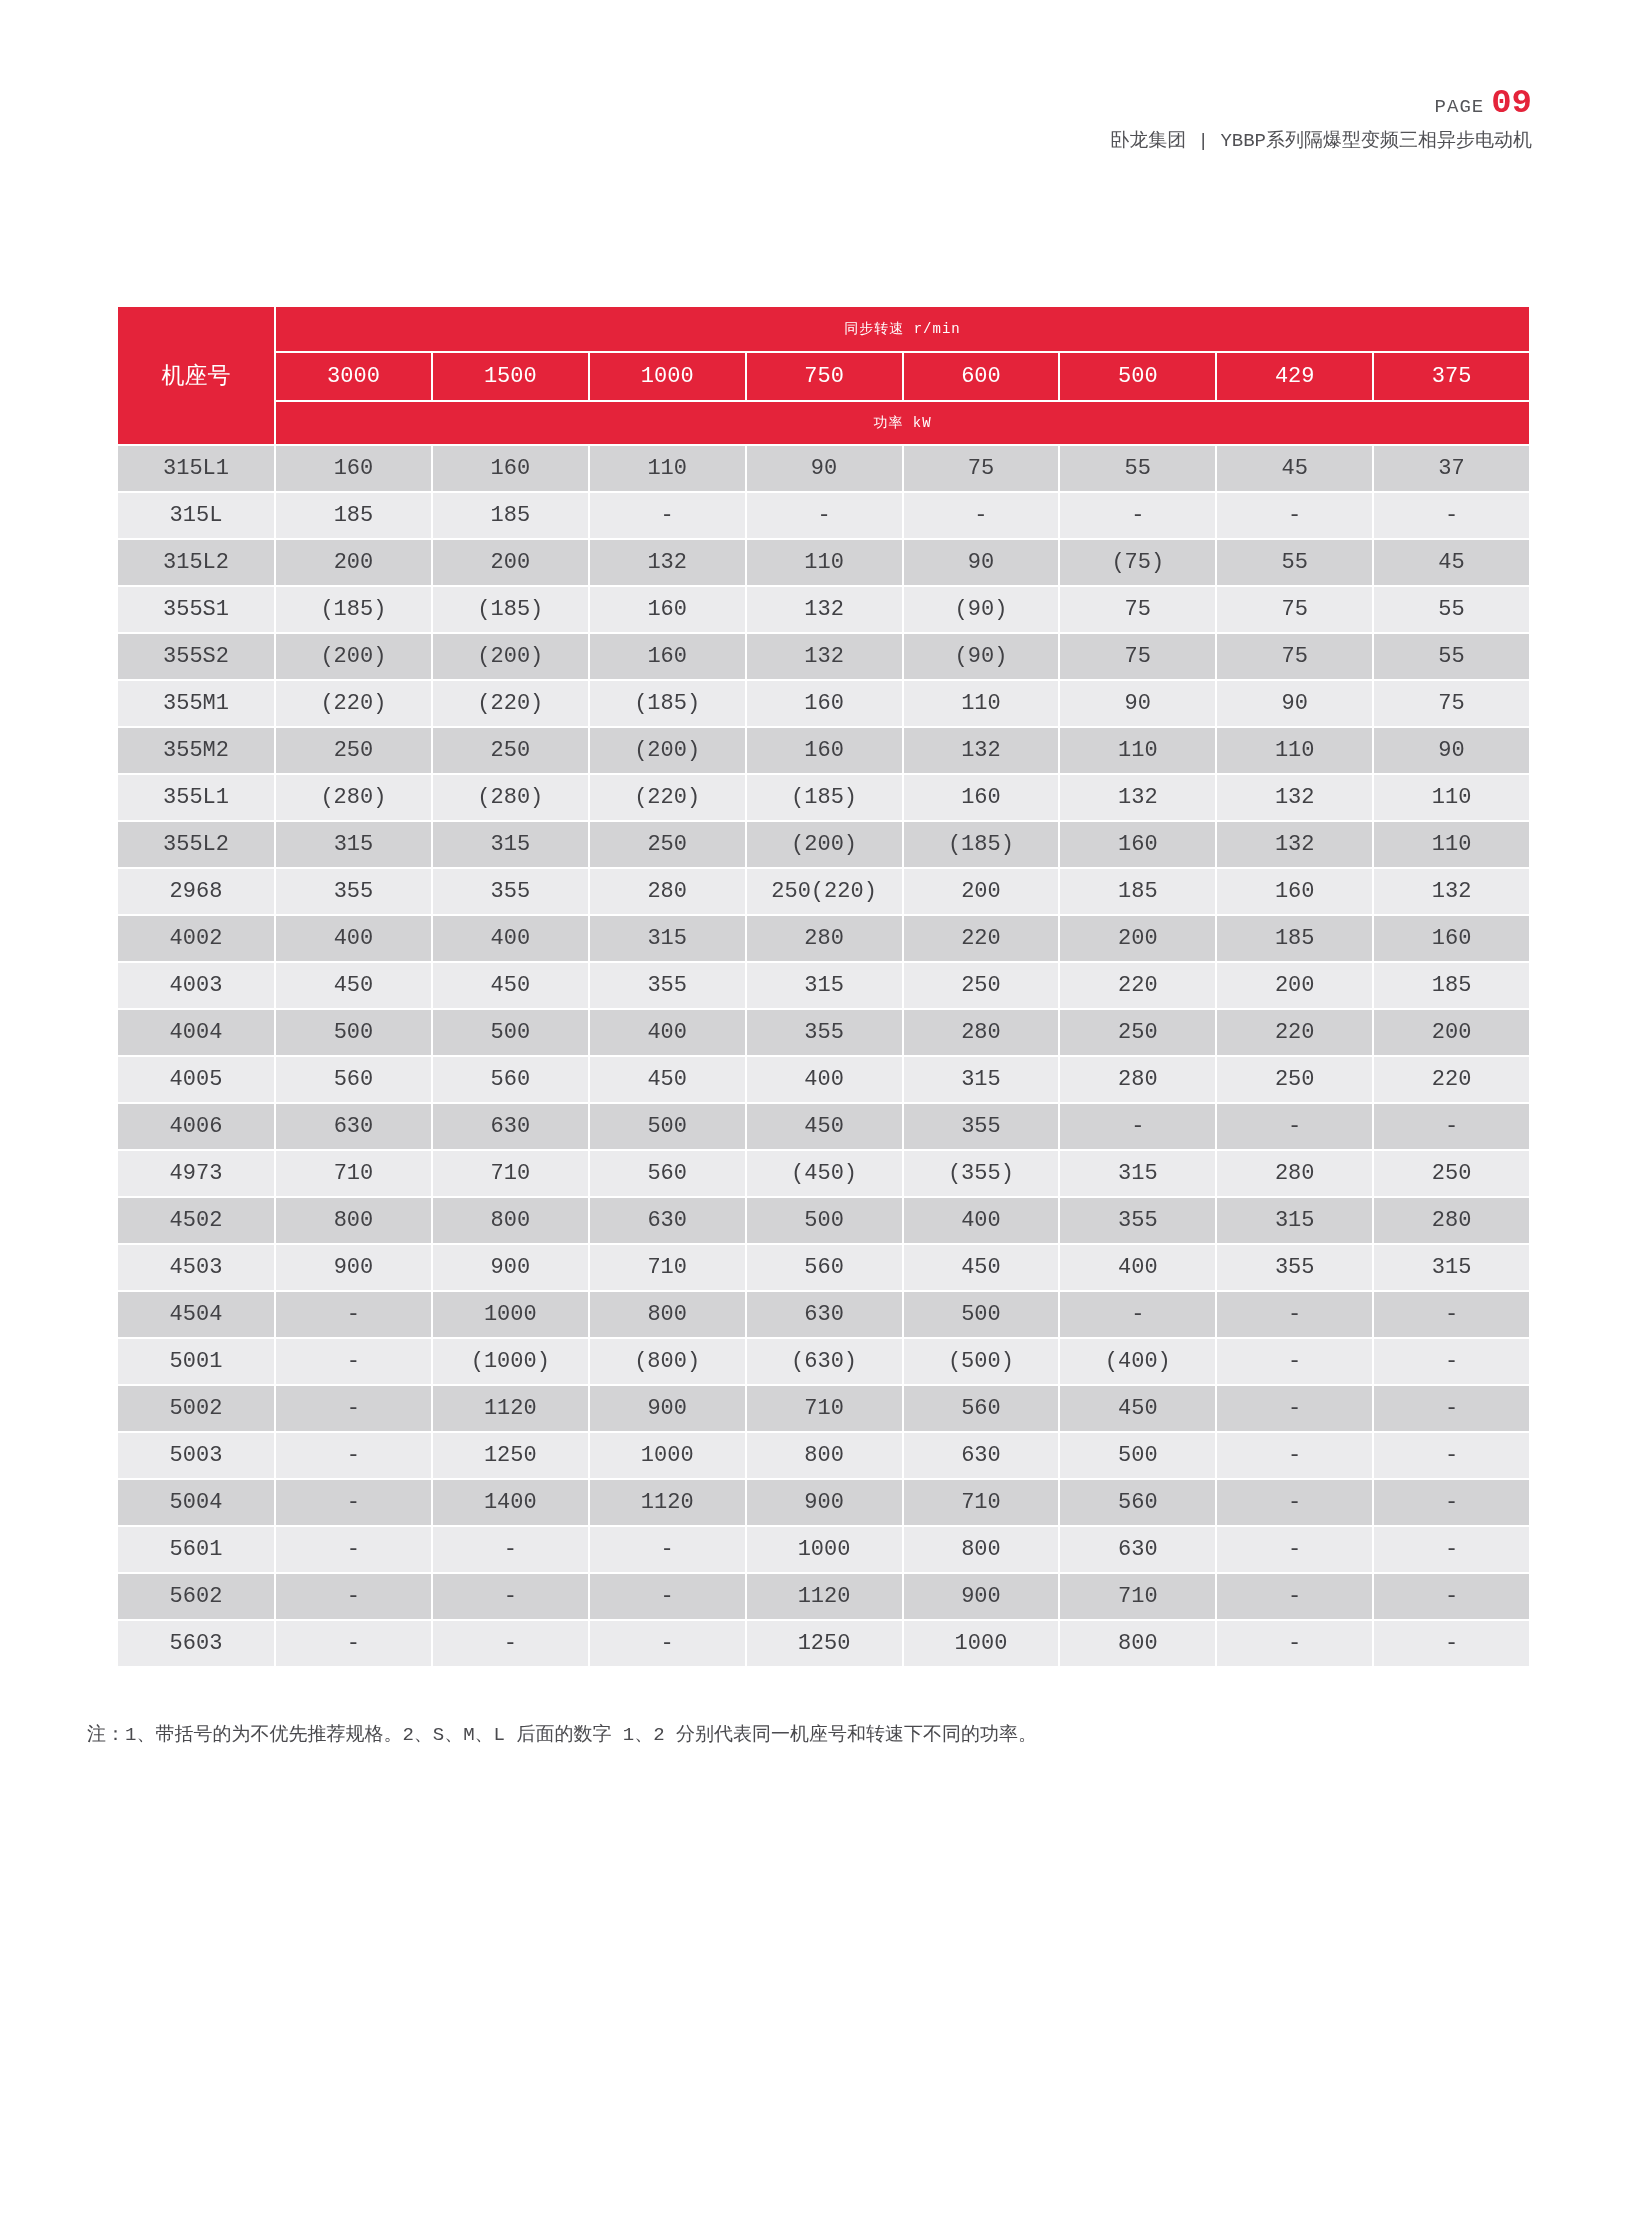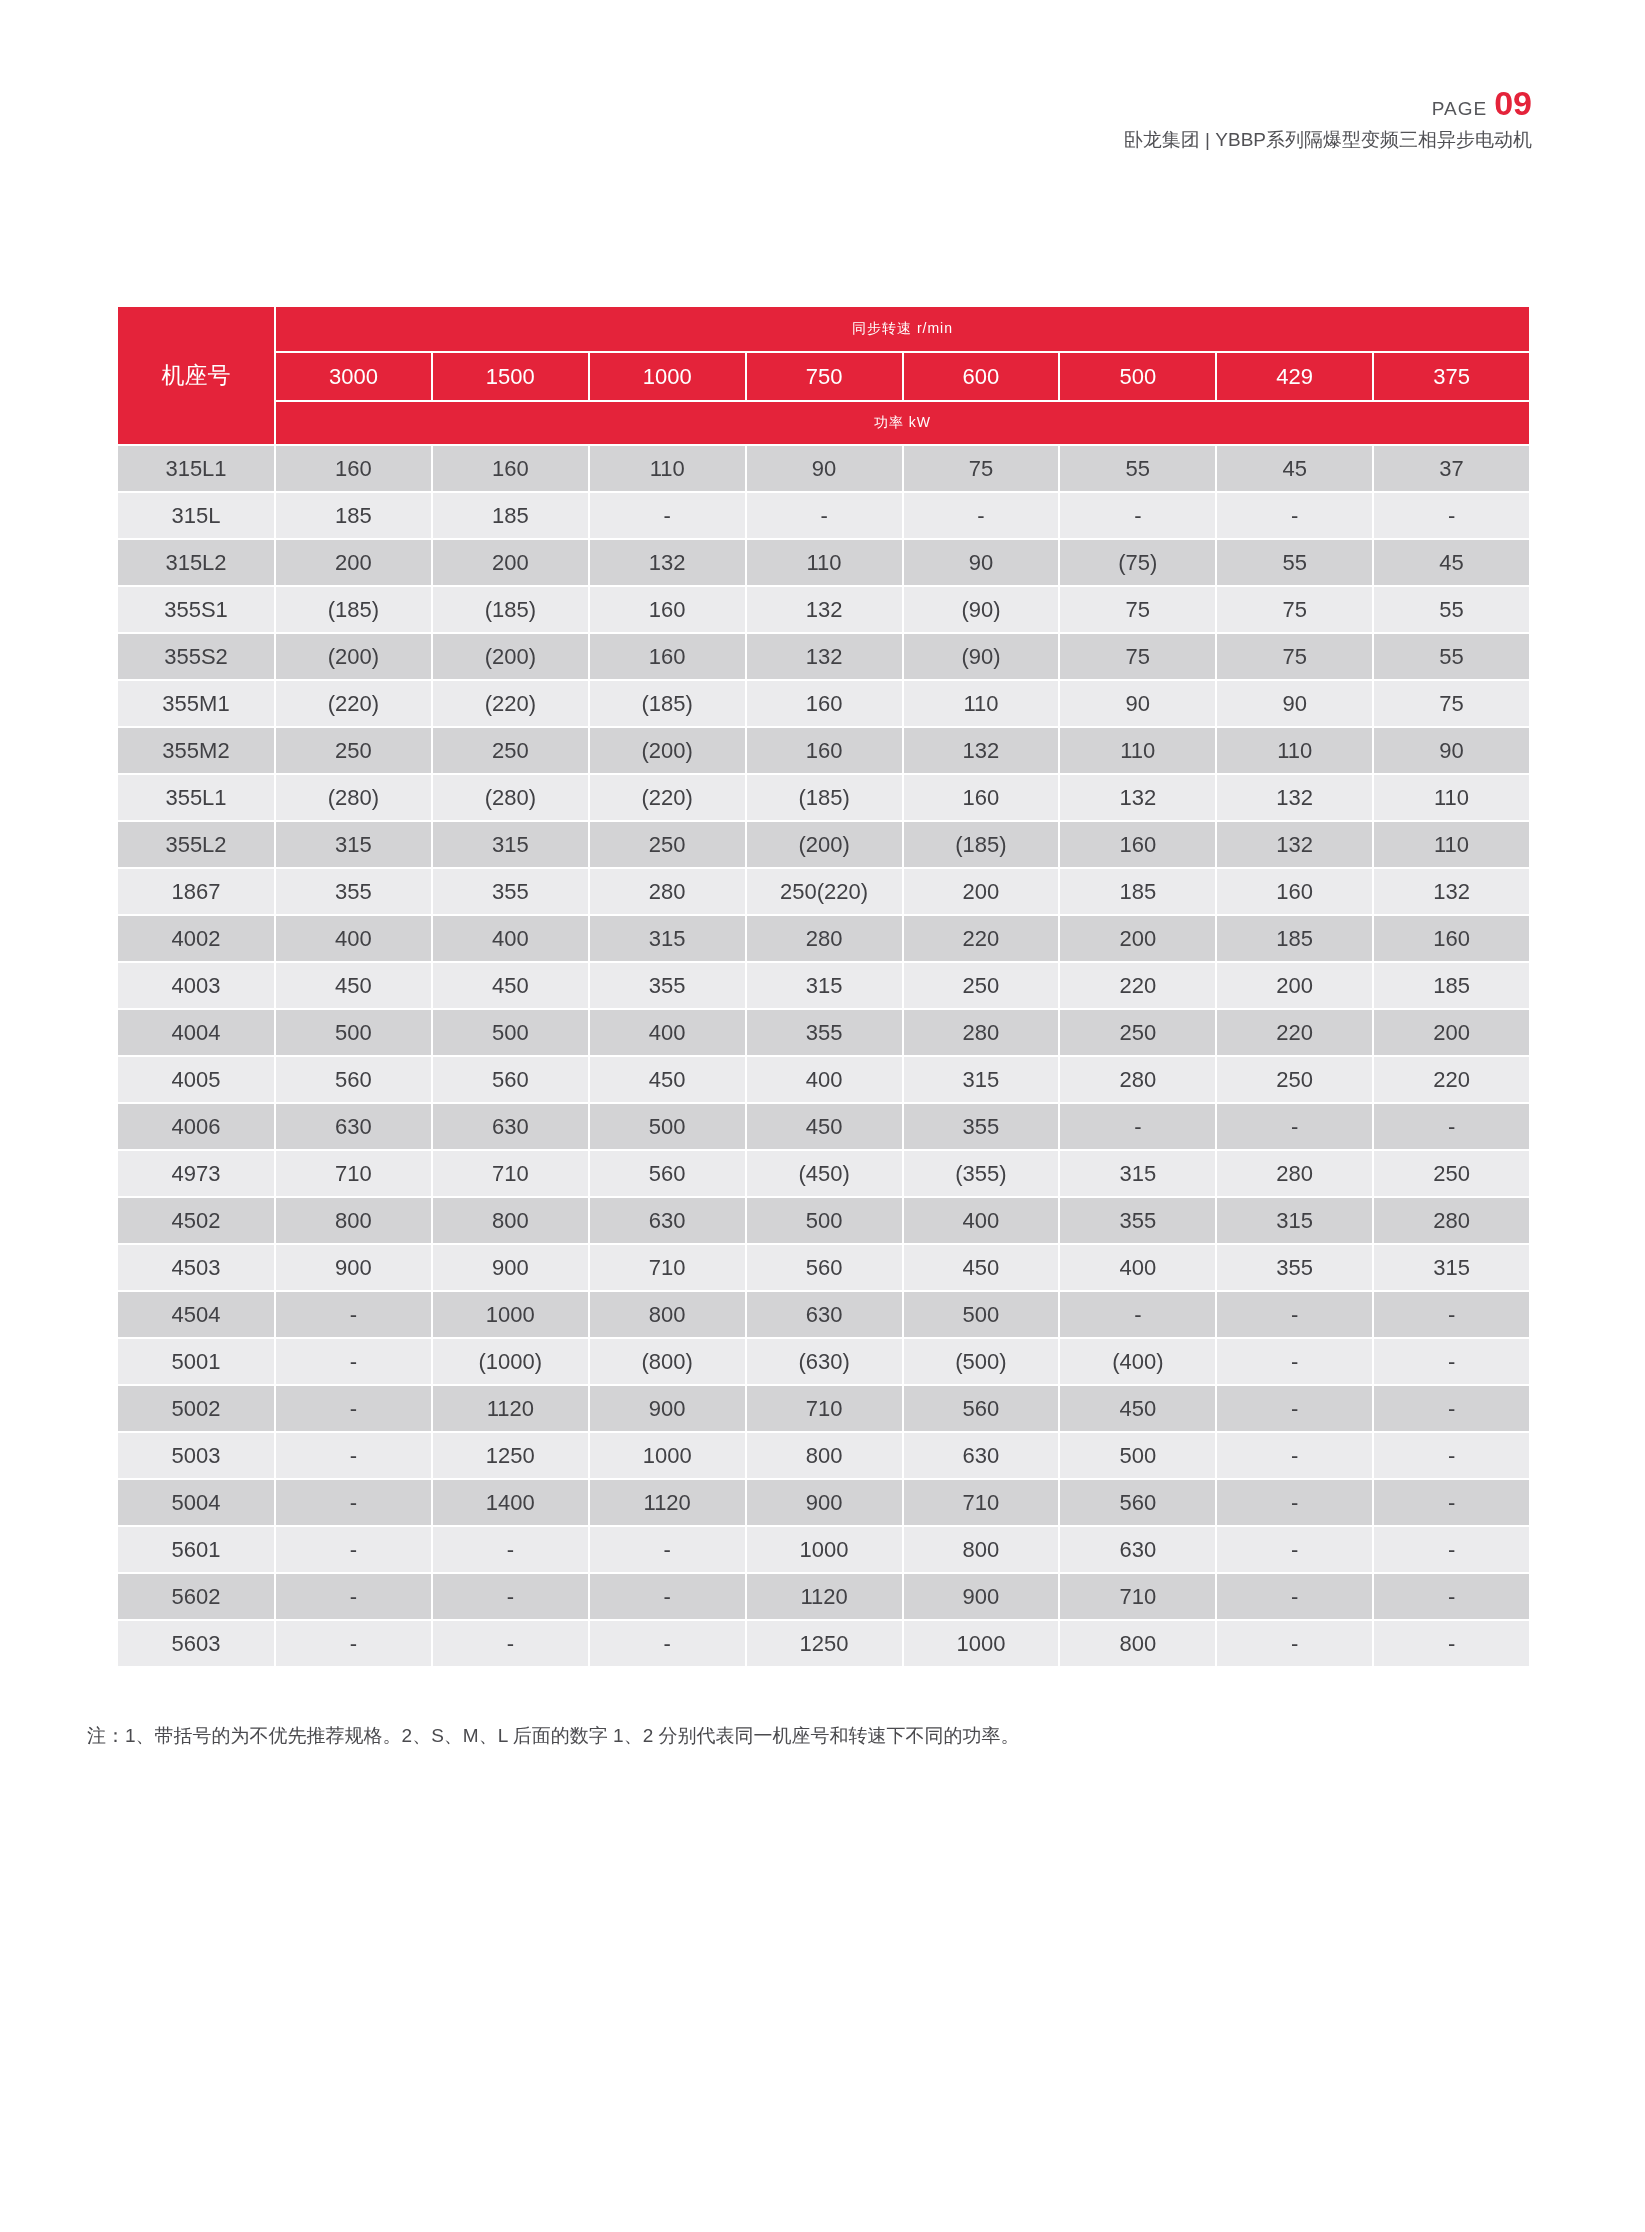--- a/index.html
+++ b/index.html
@@ -1,17 +1,17 @@
 <!DOCTYPE html>
 <html><head>
 <meta charset="utf-8">
 <style>
   html,body{margin:0;padding:0;background:#ffffff;}
   body{width:1646px;height:2233px;font-family:"Liberation Sans","DejaVu Sans",sans-serif;}
-  .page{position:relative;width:1646px;height:1953px;background:#fff;overflow:hidden;}
+  .page{position:relative;width:1646px;height:1953px;background:#fff;overflow:hidden;font-family:Liberation Mono, monospace;}
 
   
   .page-header{position:absolute;top:86px;right:114px;text-align:right;}
   .page-num-line{display:flex;align-items:baseline;justify-content:flex-end;gap:7px;}
   .page-label{color:#55565a;font-size:19px;letter-spacing:1px;}
   .page-number{color:#e4233a;font-size:34px;font-weight:700;line-height:1;}
   .subtitle{margin-top:7px;color:#515155;font-size:19px;}
 
   
   table.spec{position:absolute;left:116px;top:305px;width:1415px;border-collapse:collapse;table-layout:fixed;}
@@ -157,21 +157,21 @@
           <td>315</td>
           <td>315</td>
           <td>250</td>
           <td>(200)</td>
           <td>(185)</td>
           <td>160</td>
           <td>132</td>
           <td>110</td>
         </tr>
         <tr class="light">
-          <td>1867</td>
+          <td>2968</td>
           <td>355</td>
           <td>355</td>
           <td>280</td>
           <td>250(220)</td>
           <td>200</td>
           <td>185</td>
           <td>160</td>
           <td>132</td>
         </tr>
         <tr class="dark">

